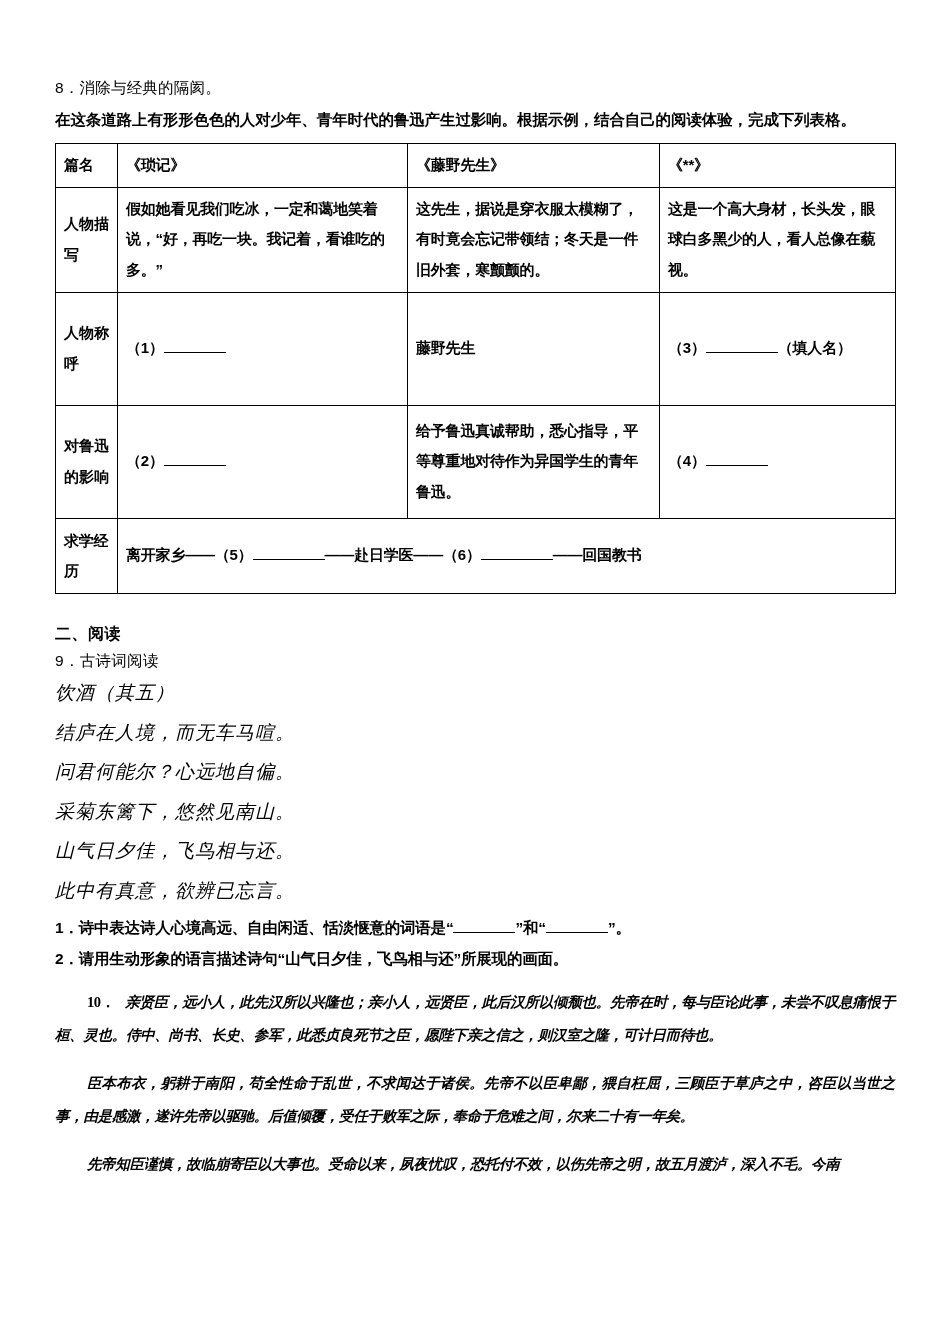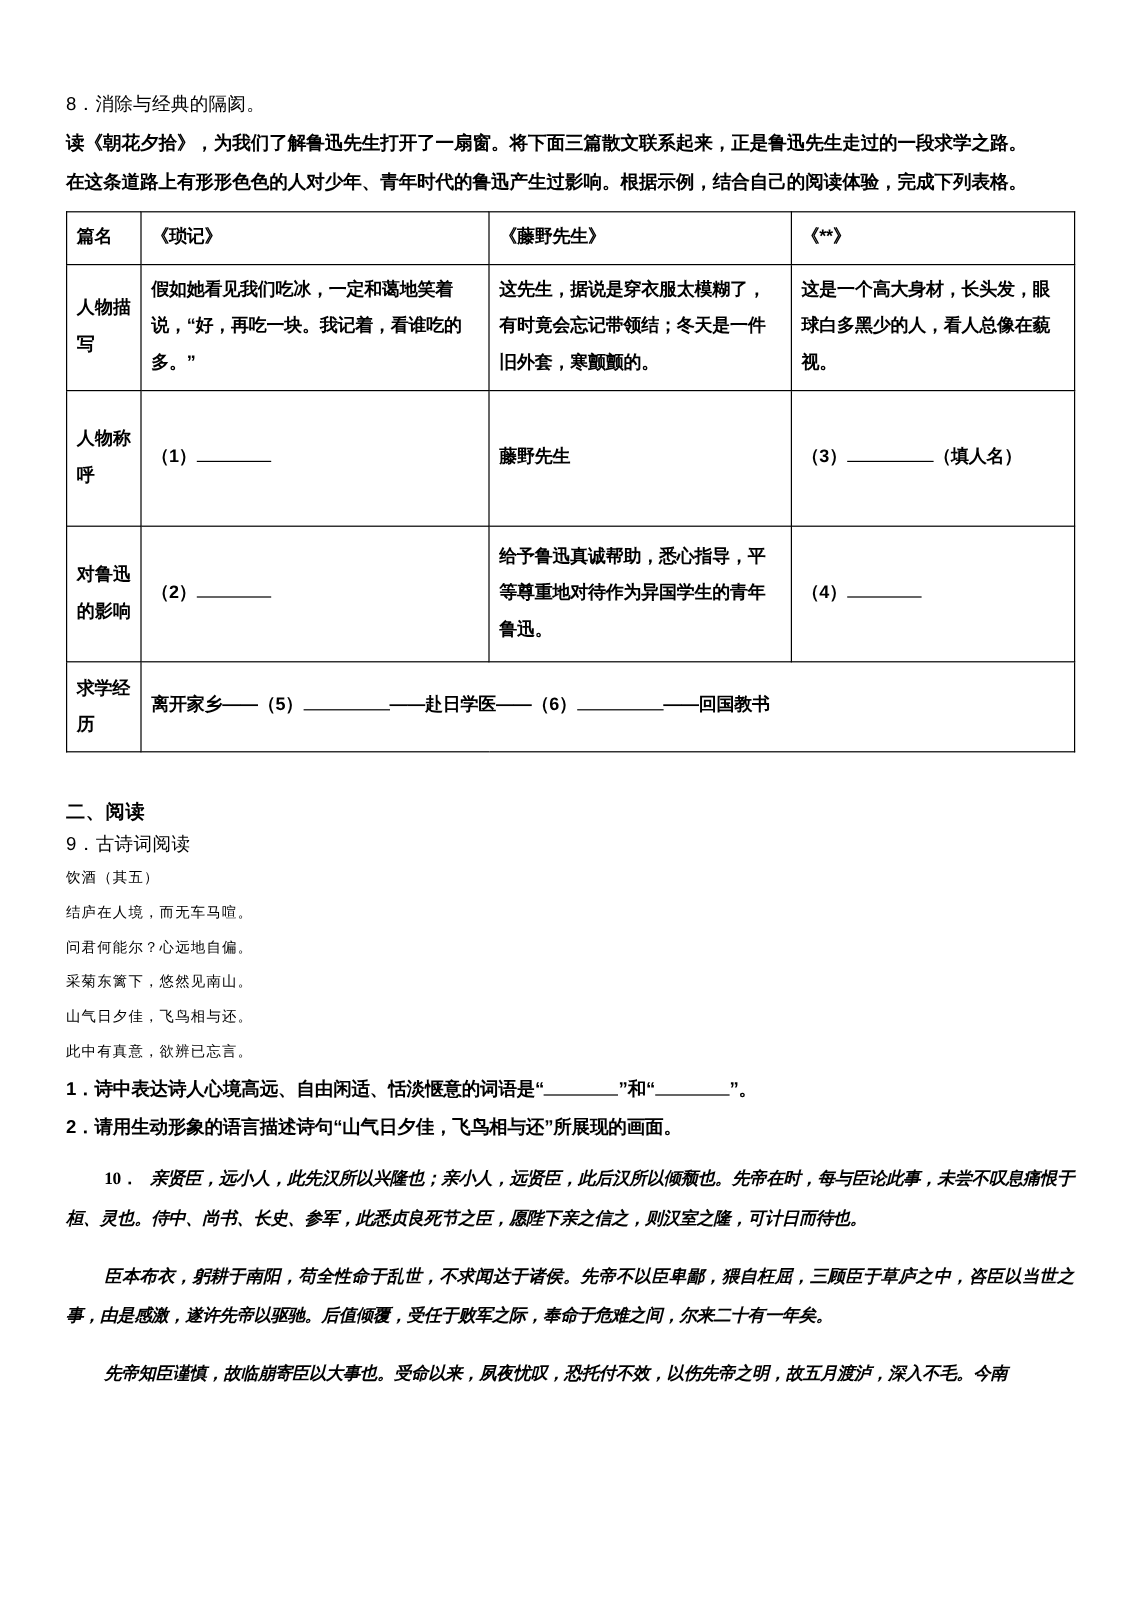--- a/index.html
+++ b/index.html
@@ -80,32 +80,33 @@
     vertical-align: baseline;
     height: 1em;
   }
   .b-sm { width: 62px; }
   .b-md { width: 72px; }
 
   
   .sec-title {
     font-size: 16px;
     font-weight: bold;
-    margin: 40px 0 2px 0;
+    margin: 30px 0 2px 0;
     letter-spacing: 0.5px;
   }
   .plain-line {
     font-size: 15.5px;
     line-height: 1.5;
     margin: 4px 0 7px 0;
     letter-spacing: 0.3px;
   }
   .kai {
     font-family: "Liberation Serif", "DejaVu Serif", serif;
-    font-size: 12px;
+    font-style: italic;
+    font-size: 19px;
     line-height: 1.5;
     margin: 0 0 11px 0;
     letter-spacing: 1px;
   }
   .qline {
     font-size: 15.5px;
     font-weight: bold;
     line-height: 1.4;
     margin: 0 0 10px 0;
     letter-spacing: -0.2px;
@@ -136,21 +137,20 @@
 </style>
 </head>
 <body>
 
 <div class="page">
 
   <div>
     <p class="q-head">
       <span>8．</span><span>消除与经典的隔阂。</span>
     </p>
-    <p class="q-body">读《朝花夕拾》，为我们了解鲁迅先生打开了一扇窗。将下面三篇散文联系起来，正是鲁迅先生走过的一段求学之路。</p>
     <p class="q-body">在这条道路上有形形色色的人对少年、青年时代的鲁迅产生过影响。根据示例，结合自己的阅读体验，完成下列表格。</p>
   </div>
 
   <table class="exam-table">
     <colgroup>
       <col class="col-label">
         <col class="col-a">
         <col class="col-b">
         <col class="col-c">
     </colgroup>

